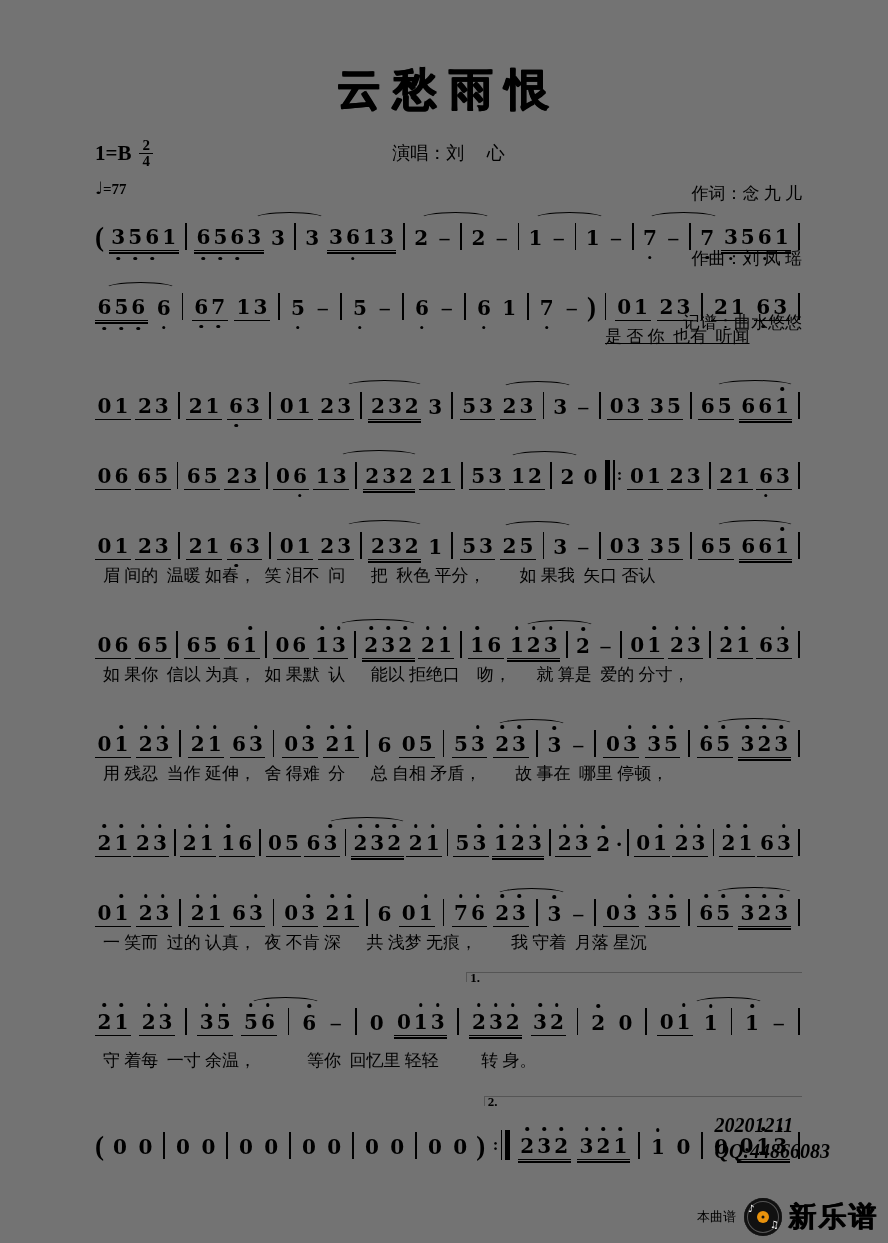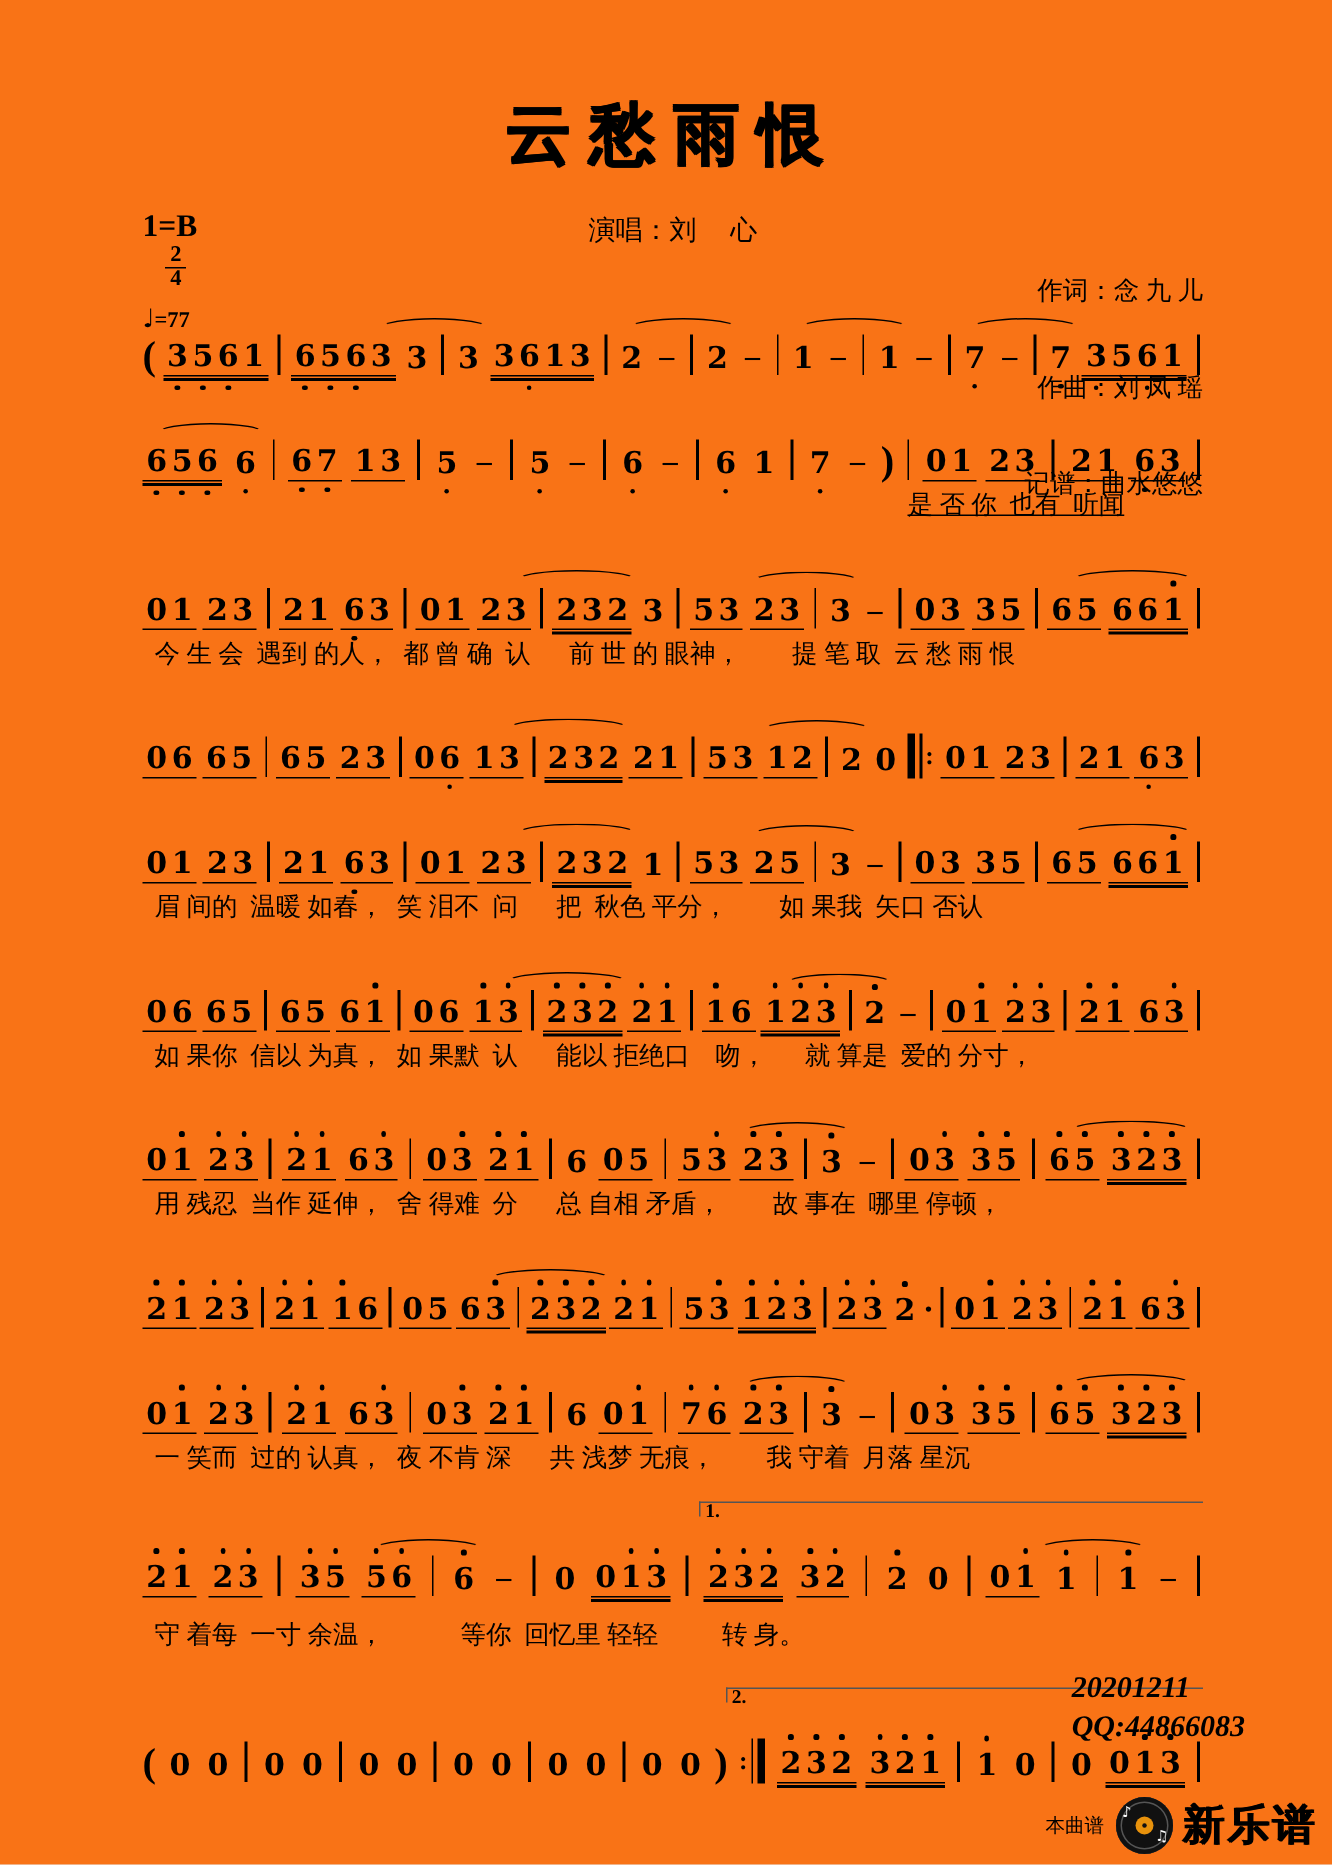--- a/index.html
+++ b/index.html
@@ -1,27 +1,27 @@
 <!DOCTYPE html>
 <html><head>
 <meta charset="utf-8">
 <style>
   html,body{margin:0;padding:0;background:#e8e8e8;}
-  .page{position:relative;width:888px;height:1243px;background:#f97316;margin:0 auto;
+  .page{position:relative;width:888px;height:1243px;background:#737373;margin:0 auto;
         font-family:"Liberation Serif","DejaVu Serif",serif;color:#000;overflow:hidden;}
   .content{padding:0 86px 0 95px;}
 
   
   .title{margin-top:60px;text-align:center;font-family:"DejaVu Serif",serif;
          font-size:44px;font-weight:900;letter-spacing:12px;
          text-shadow:1px 0 0 #000,0 1px 0 #000,1px 1px 0 #000;}
   .subtitle{margin-top:14px;text-align:center;font-size:19px;font-weight:bold;}
   .singer{margin-top:22px;text-align:center;font-size:18px;white-space:pre;}
   .meta-left{position:absolute;left:95px;top:138px;font-weight:bold;}
-  .keyrow{display:flex;align-items:center;font-size:21px;flex-direction:column;}
+  .keyrow{display:flex;align-items:center;font-size:21px;}
   .meter{display:inline-flex;flex-direction:column;align-items:center;margin-left:8px;
          font-size:15px;line-height:14px;font-weight:bold;}
   .meter .num{border-bottom:1.6px solid #000;padding:0 3px 1px;}
   .tempo{margin-top:10px;font-size:15px;font-weight:bold;}
   .tempo .glyph{font-family:"DejaVu Sans",sans-serif;font-size:17px;}
   .credits{position:absolute;right:86px;top:140px;font-size:17px;line-height:21.5px;
            text-align:right;white-space:pre;}
 
   
   #score{margin-top:22px;}
@@ -313,21 +313,20 @@
               <span class="ch">5</span>
             </span>
             <span class="grp b2">
               <i class="slur"></i>
               <span class="ch">6</span>
               <span class="ch">6</span>
               <span class="ch hi">1</span>
             </span>
             <span class="bar"></span>
           </div>
-          <div class="lyr" style="padding-left: 8px;">今 生 会  遇到 的人，  都 曾 确  认      前 世 的 眼神，        提 笔 取  云 愁 雨 恨</div>
         </div>
         <div class="sys">
           <div class="notes">
             <span class="grp b1">
               <span class="ch">0</span>
               <span class="ch">6</span>
             </span>
             <span class="grp b1">
               <span class="ch">6</span>
               <span class="ch">5</span>

